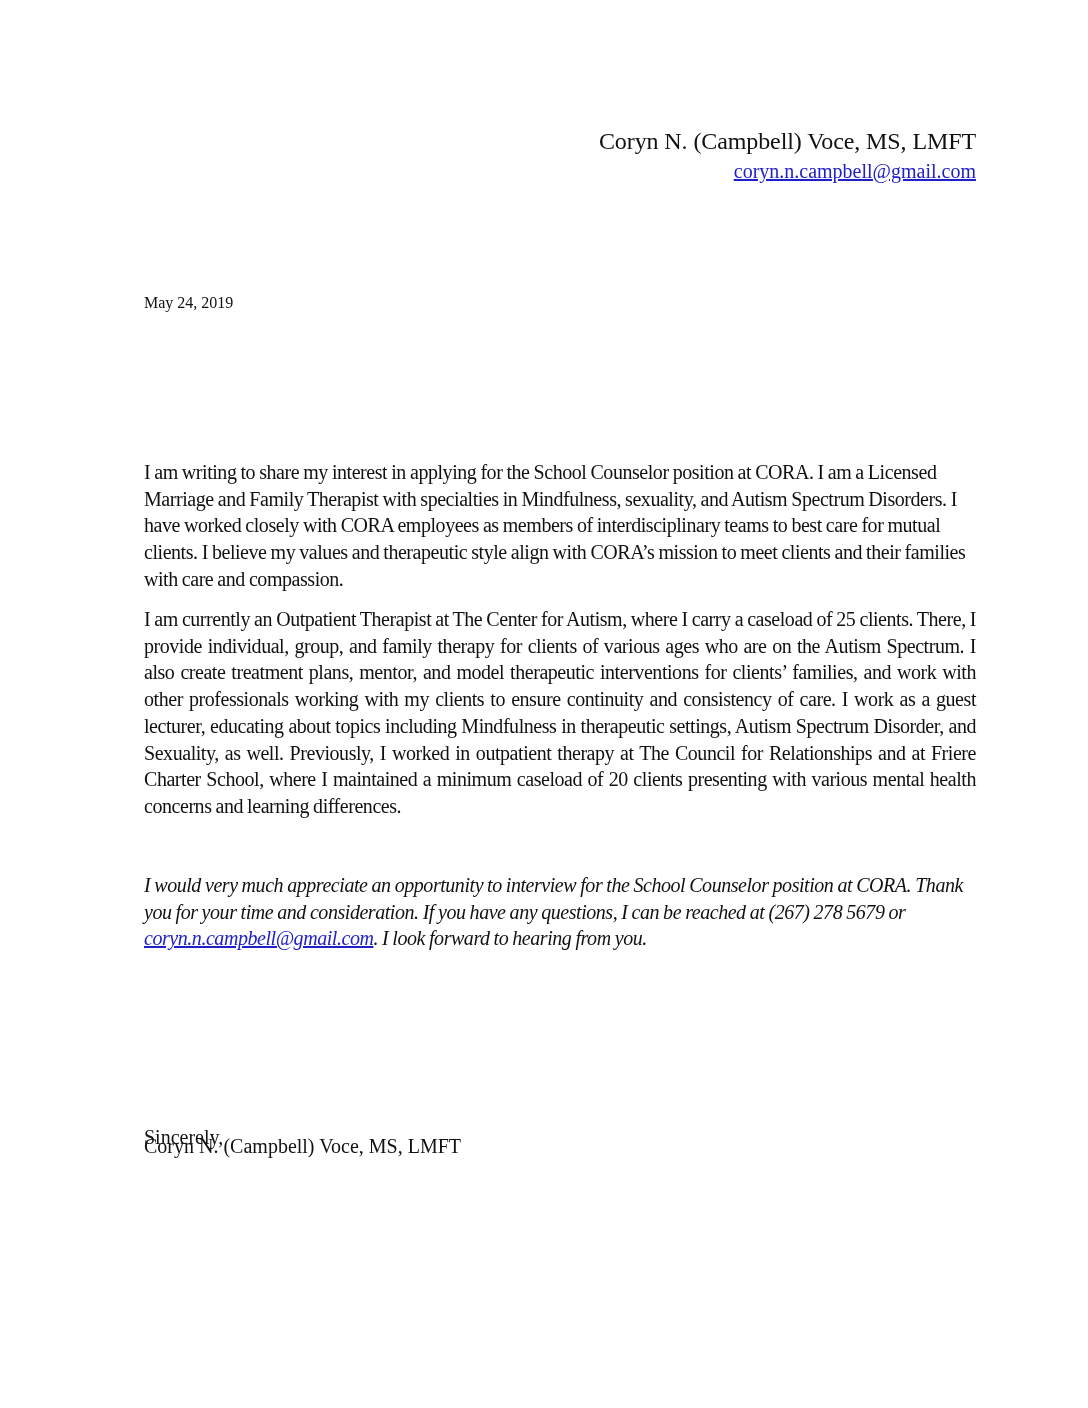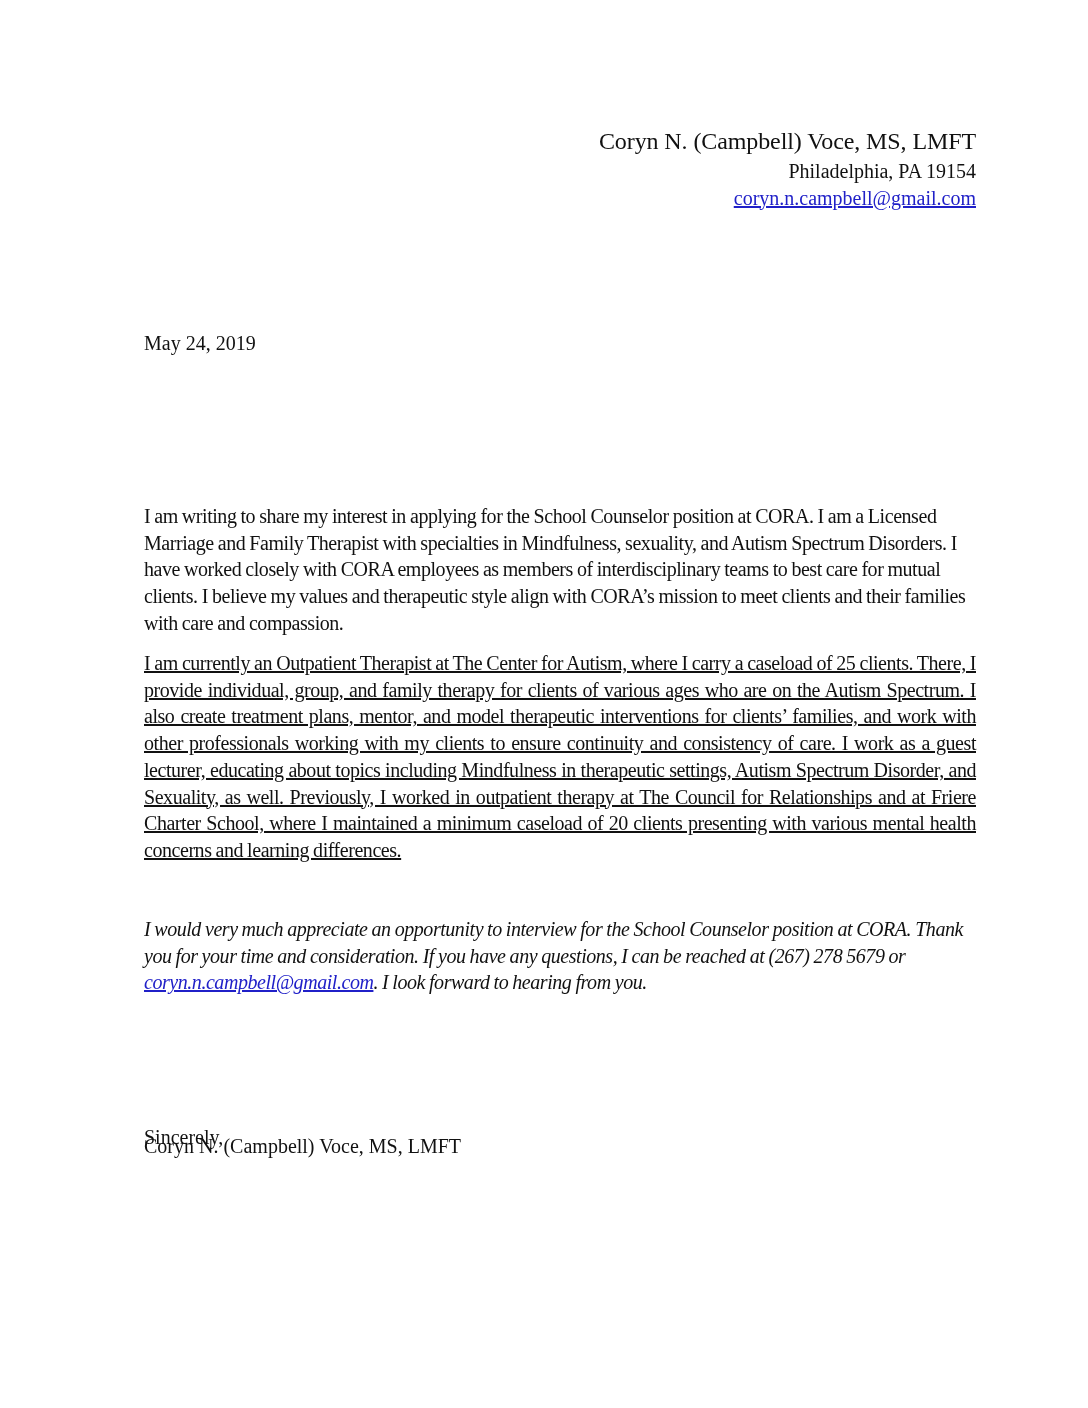--- a/index.html
+++ b/index.html
@@ -39,43 +39,41 @@
     }
     a.email {
       color: #1a0dab;
       color: #2020c8;
       text-decoration: underline;
     }
     .date {
       position: absolute;
       left: 128px;
       top: 290px;
-      font-size: 20px;
+      font-size: 16px;
       line-height: 26px;
-      margin-top: 40px;
     }
     .recipient {
       position: absolute;
       left: 128px;
       top: 343px;
       font-size: 20px;
       line-height: 27px;
     }
     .body {
       position: absolute;
       left: 128px;
       width: 832px;
       font-size: 20px;
       line-height: 26.7px;
       letter-spacing: -0.45px;
       word-spacing: -0.5px;
-      margin-top: 44px;
     }
     .p1 { top: 459px; }
-    .p2 { top: 606px; text-align: justify; text-decoration: underline; }
+    .p2 { top: 606px; text-align: justify; }
     .p3 { top: 872px; font-style: italic; }
     .closing {
       position: absolute;
       left: 128px;
       top: 1080px;
       font-size: 20px;
       line-height: 26px;
       margin-top: 44px;
     }
     .signature {
@@ -86,21 +84,20 @@
       line-height: 26px;
     }
   </style>
 </head>
 <body>
 
 <div class="page">
 
   <div class="sender">
     <div class="sender-name">Coryn N. (Campbell) Voce, MS, LMFT</div>
-    <div class="sender-line">Philadelphia, PA 19154</div>
     <div class="sender-line">
       <a class="email">coryn.n.campbell@gmail.com</a>
     </div>
   </div>
 
   <div class="date">May 24, 2019</div>
 
 
   <div class="body p1">I am writing to share my interest in applying for the School Counselor position at CORA. I am a Licensed Marriage and Family Therapist with specialties in Mindfulness, sexuality, and Autism Spectrum Disorders. I have worked closely with CORA employees as members of interdisciplinary teams to best care for mutual clients. I believe my values and therapeutic style align with CORA’s mission to meet clients and their families with care and compassion.</div>
 

